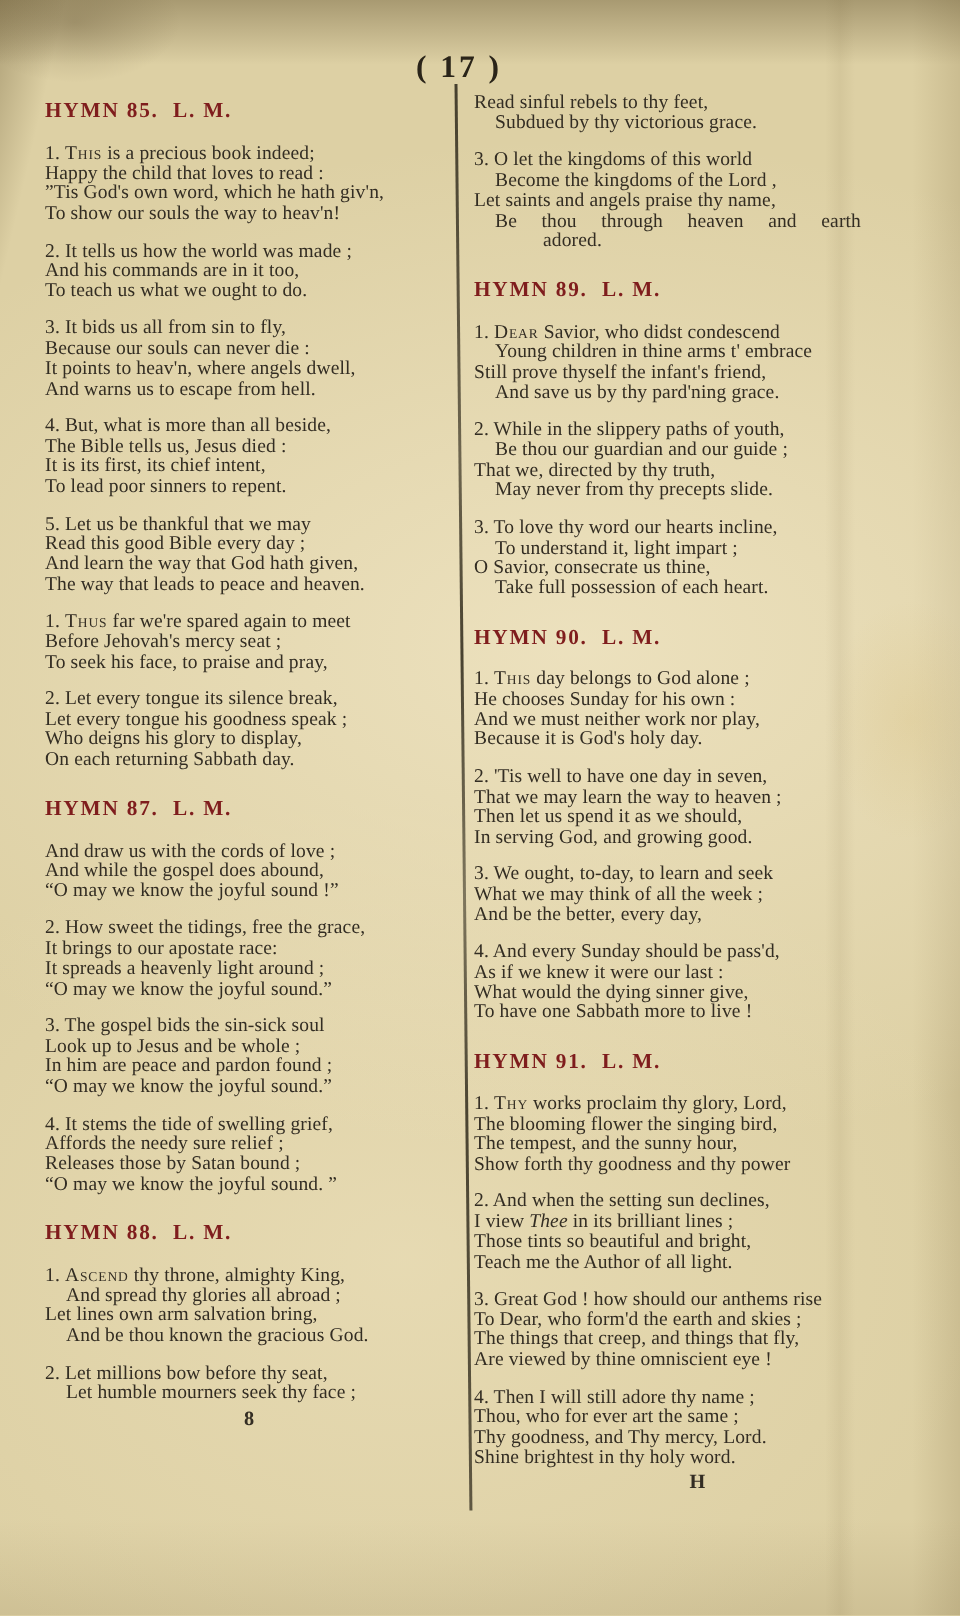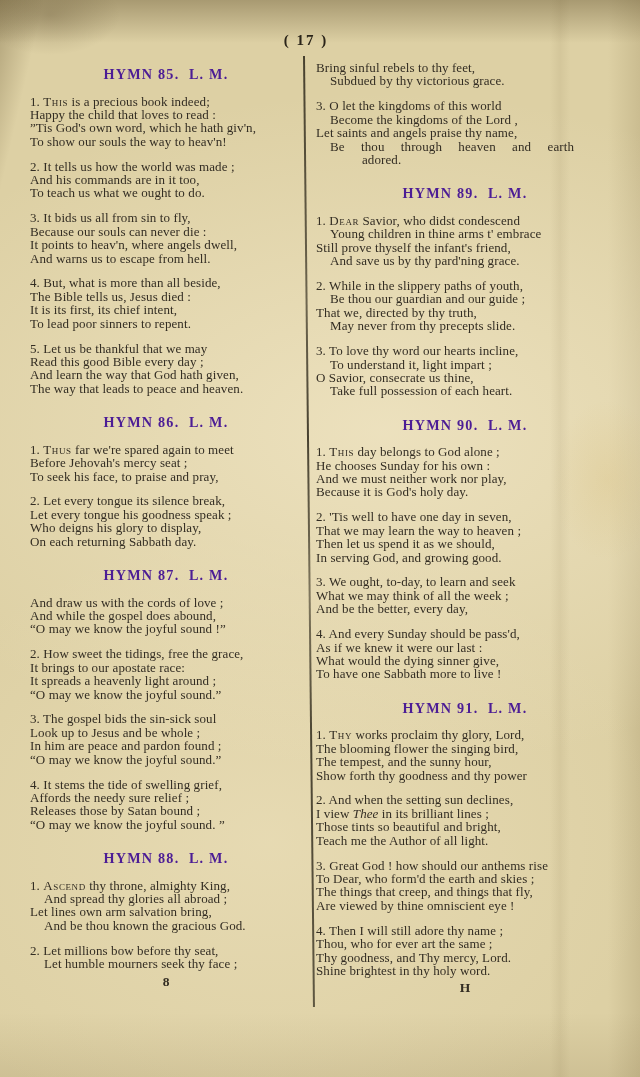--- a/index.html
+++ b/index.html
@@ -26,36 +26,36 @@
   .stain{
     position:absolute;left:552px;top:400px;width:110px;height:160px;border-radius:50%;
     background:radial-gradient(closest-side, rgba(204,168,82,.16), rgba(204,168,82,0));
   }
   .corner-shadow{
     position:absolute;left:-20px;top:-25px;width:140px;height:80px;border-radius:50%;
     background:radial-gradient(closest-side, rgba(86,70,40,.28), rgba(86,70,40,0));
   }
   .page-header{
     position:absolute;top:32px;left:0;width:612px;text-align:center;
-    font-size:15px;font-weight:bold;letter-spacing:2px;color:#2a2419;
+    font-size:21px;font-weight:bold;letter-spacing:2px;color:#2a2419;
   }
   .divider{
     position:absolute;left:303px;top:56px;width:2px;height:951px;
     transform:rotate(-0.6deg);transform-origin:top center;
     background:linear-gradient(180deg,
       rgba(58,52,36,.92) 0%, rgba(58,52,36,.70) 26%, rgba(58,52,36,.92) 40%,
       rgba(58,52,36,.60) 57%, rgba(58,52,36,.90) 72%, rgba(58,52,36,.78) 100%);
   }
   .col{position:absolute;top:57px;}
   .col.left{left:30px;width:272px;}
   .col.right{left:316px;width:298px;}
   .line{font-size:13px;line-height:13.4px;white-space:nowrap;letter-spacing:.1px;}
   .hymn-title{
-    font-size:14.2px;font-weight:bold;text-align:center;letter-spacing:1.2px;
-    margin-top:19px;margin-bottom:7px;white-space:pre;color:#4c1d95;
+    font-size:14.2px;font-weight:bold;letter-spacing:1.2px;
+    margin-top:19px;margin-bottom:7px;white-space:pre;color:#7f1d1d;
   }
   .col > .hymn-title:first-child{margin-top:9px;}
   .verse{margin-top:11.5px;}
   .col > .verse:first-child{margin-top:4px;}
   .ind1{padding-left:14px;}
   .ind2{padding-left:46px;}
   .spread{word-spacing:13px;}
   .sc{font-variant:small-caps;letter-spacing:.6px;}
   .sig{text-align:center;margin-top:3px;font-size:13.5px;font-weight:bold;}
 </style>
@@ -95,21 +95,20 @@
       <div class="line">The Bible tells us, Jesus died :</div>
       <div class="line">It is its first, its chief intent,</div>
       <div class="line">To lead poor sinners to repent.</div>
     </div>
     <div class="verse">
       <div class="line">5. Let us be thankful that we may</div>
       <div class="line">Read this good Bible every day ;</div>
       <div class="line">And learn the way that God hath given,</div>
       <div class="line">The way that leads to peace and heaven.</div>
     </div>
-    <div class="hymn-title">HYMN 86.  L. M.</div>
     <div class="verse">
       <div class="line">1. <span class="sc">Thus</span> far we're spared again to meet</div>
       <div class="line">Before Jehovah's mercy seat ;</div>
       <div class="line">To seek his face, to praise and pray,</div>
     </div>
     <div class="verse">
       <div class="line">2. Let every tongue its silence break,</div>
       <div class="line">Let every tongue his goodness speak ;</div>
       <div class="line">Who deigns his glory to display,</div>
       <div class="line">On each returning Sabbath day.</div>
@@ -146,21 +145,21 @@
       <div class="line ind1">And be thou known the gracious God.</div>
     </div>
     <div class="verse">
       <div class="line">2. Let millions bow before thy seat,</div>
       <div class="line ind1">Let humble mourners seek thy face ;</div>
     </div>
     <div class="sig">8</div>
   </div>
 <div class="col right" id="right-col">
     <div class="verse">
-      <div class="line">Bring sinful rebels to thy feet,</div>
+      <div class="line">Read sinful rebels to thy feet,</div>
       <div class="line ind1">Subdued by thy victorious grace.</div>
     </div>
     <div class="verse">
       <div class="line">3. O let the kingdoms of this world</div>
       <div class="line ind1">Become the kingdoms of the Lord ,</div>
       <div class="line">Let saints and angels praise thy name,</div>
       <div class="line ind1 spread">Be thou through heaven and earth</div>
       <div class="line ind2">adored.</div>
     </div>
     <div class="hymn-title">HYMN 89.  L. M.</div>

